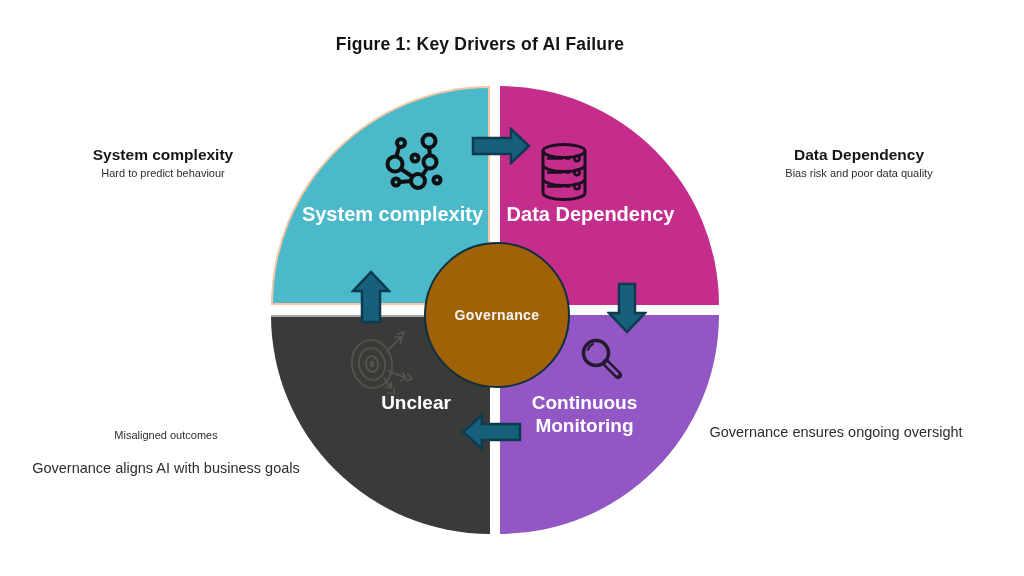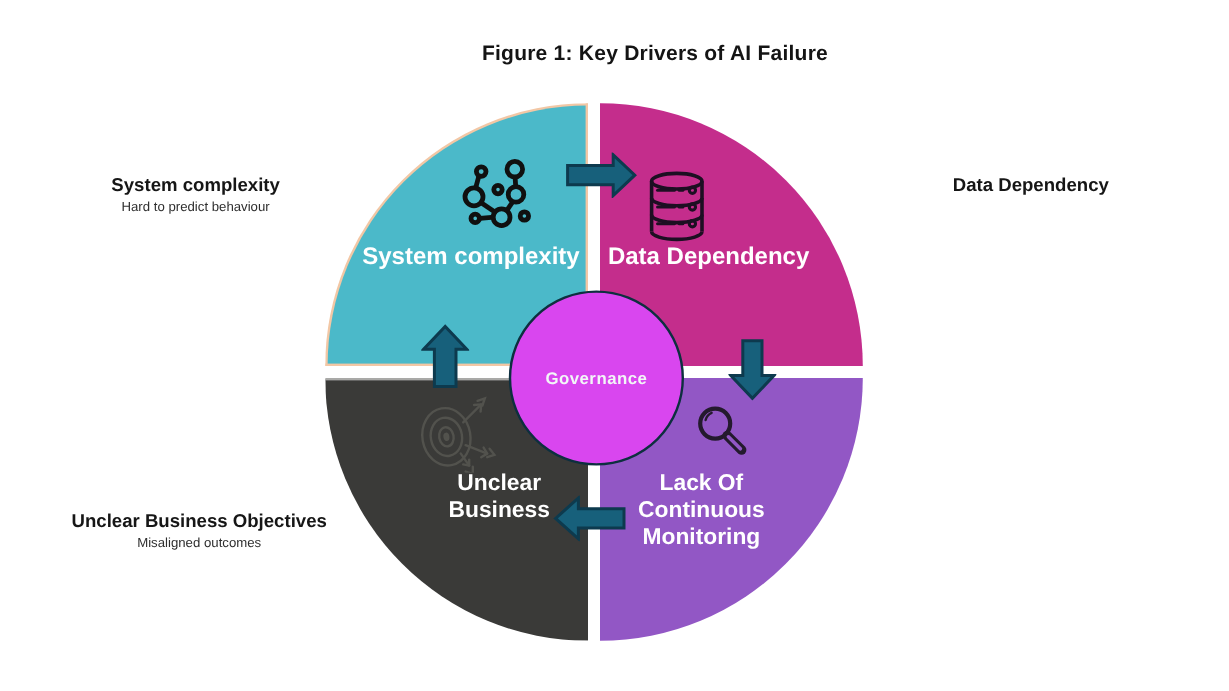--- a/index.html
+++ b/index.html
@@ -3,31 +3,31 @@
 <meta charset="utf-8">
 <style>
   html,body{margin:0;padding:0;}
   body{
     width:1024px;height:576px;position:relative;overflow:hidden;
     background:#ffffff;
     font-family:"Liberation Sans","DejaVu Sans",sans-serif;
   }
   .abs{position:absolute;}
   
-  .fig-title{left:270px;top:34px;width:420px;text-align:right;
+  .fig-title{left:270px;top:34px;width:420px;text-align:center;
     font-size:17.5px;font-weight:bold;color:#141414;letter-spacing:.2px;}
   
   .quad{width:219px;height:219px;box-sizing:border-box;}
   .q-tl{left:271px;top:86px;background:#4bb9c9;border-radius:219px 0 0 0;border:2.5px solid #f2c7a5;}
   .q-tr{left:500px;top:86px;background:#c42d8c;border-radius:0 219px 0 0;}
   .q-bl{left:271px;top:315px;background:#3a3a38;border-radius:0 0 0 219px;border-top:2px solid #a9a9a7;}
   .q-br{left:500px;top:315px;background:#9257c5;border-radius:0 0 219px 0;}
   
   .gov-circle{left:424px;top:242px;width:146px;height:146px;border-radius:50%;
-    background:#d946ef;border:2.5px solid #0d2f3f;box-sizing:border-box;
+    background:#a16207;border:2.5px solid #0d2f3f;box-sizing:border-box;
     display:flex;align-items:center;justify-content:center;}
   .gov-label{color:#f2f6f7;font-size:14px;font-weight:bold;letter-spacing:.4px;}
   
   .qlabel{color:#ffffff;font-weight:bold;text-align:center;}
   .l-system{left:285px;top:203px;width:215px;font-size:20px;}
   .l-data{left:498px;top:203px;width:185px;font-size:20px;}
   .l-3line{font-size:19px;line-height:22.5px;}
   .l-unclear{left:321px;top:392px;width:190px;}
   .l-lack{left:492px;top:392px;width:185px;}
   .qlabel span{display:block;}
@@ -128,37 +128,37 @@
   <polygon points="60,11 22,11 22,2 3,19 22,36 22,27 60,27" fill="#17607b" stroke="#0d3a4e" stroke-width="2.5"></polygon>
 </svg>
 <svg class="abs" style="left:351px;top:270px;" width="40" height="54" viewBox="0 0 40 54">
   <polygon points="11,52 11,21 2,21 20,2 38,21 29,21 29,52" fill="#17607b" stroke="#0d3a4e" stroke-width="2.5"></polygon>
 </svg>
 
 <div class="abs qlabel l-system">System complexity</div>
 <div class="abs qlabel l-data">Data Dependency</div>
 <div class="abs qlabel l-3line l-unclear">
   <span>Unclear</span>
-  <span>Business</span>
 </div>
 <div class="abs qlabel l-3line l-lack">
-  <span>Lack Of</span>
   <span>Continuous</span>
   <span>Monitoring</span>
 </div>
 
 <div class="abs gov-circle">
   <div class="gov-label">Governance</div>
 </div>
 
 <div class="abs ann a-tl">
   <p class="hd">System complexity</p>
   <p class="dt">Hard to predict behaviour</p>
 </div>
 <div class="abs ann a-tr">
   <p class="hd">Data Dependency</p>
+  <p class="dt">Bias risk and poor data quality</p>
 </div>
 <div class="abs ann a-br">
+  <p class="gv">Governance ensures ongoing oversight</p>
 </div>
 <div class="abs ann a-bl">
-  <p class="hd">Unclear Business Objectives</p>
   <p class="dt">Misaligned outcomes</p>
+  <p class="gv">Governance aligns AI with business goals</p>
 </div>
 
 </body></html>

